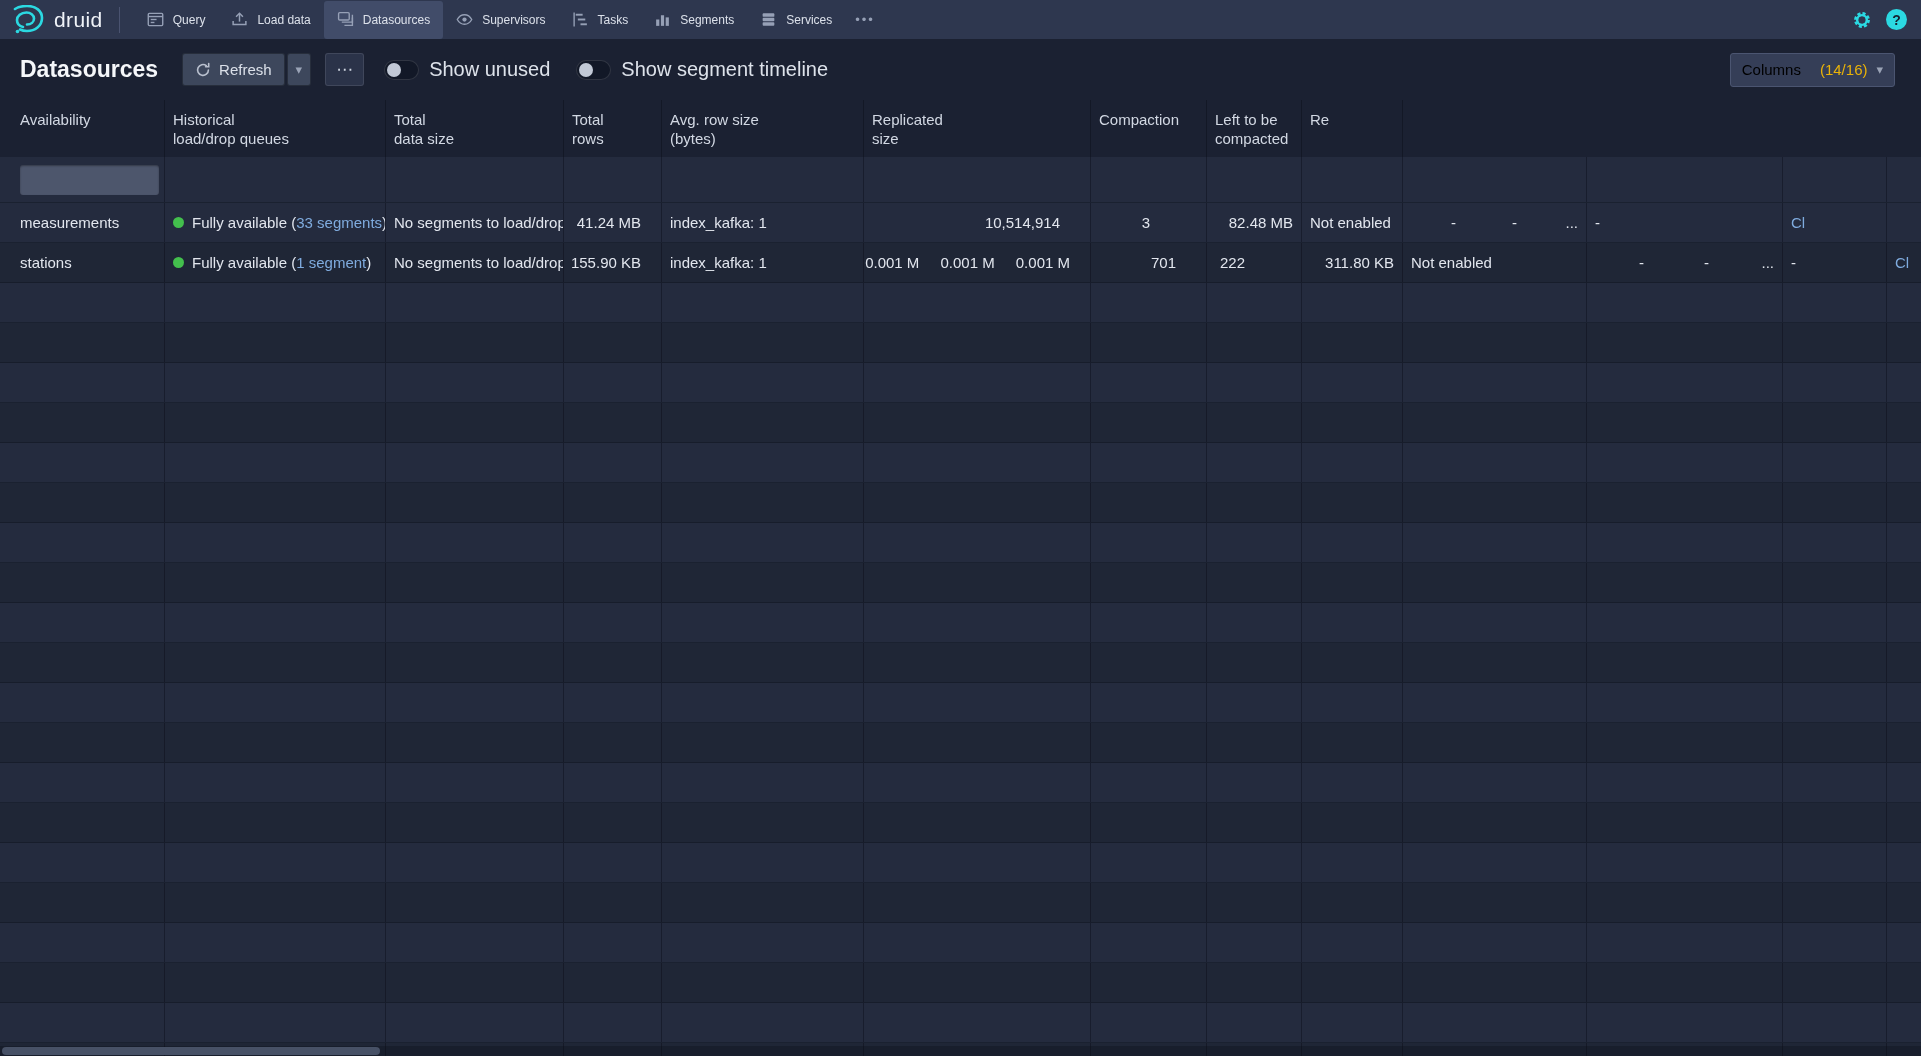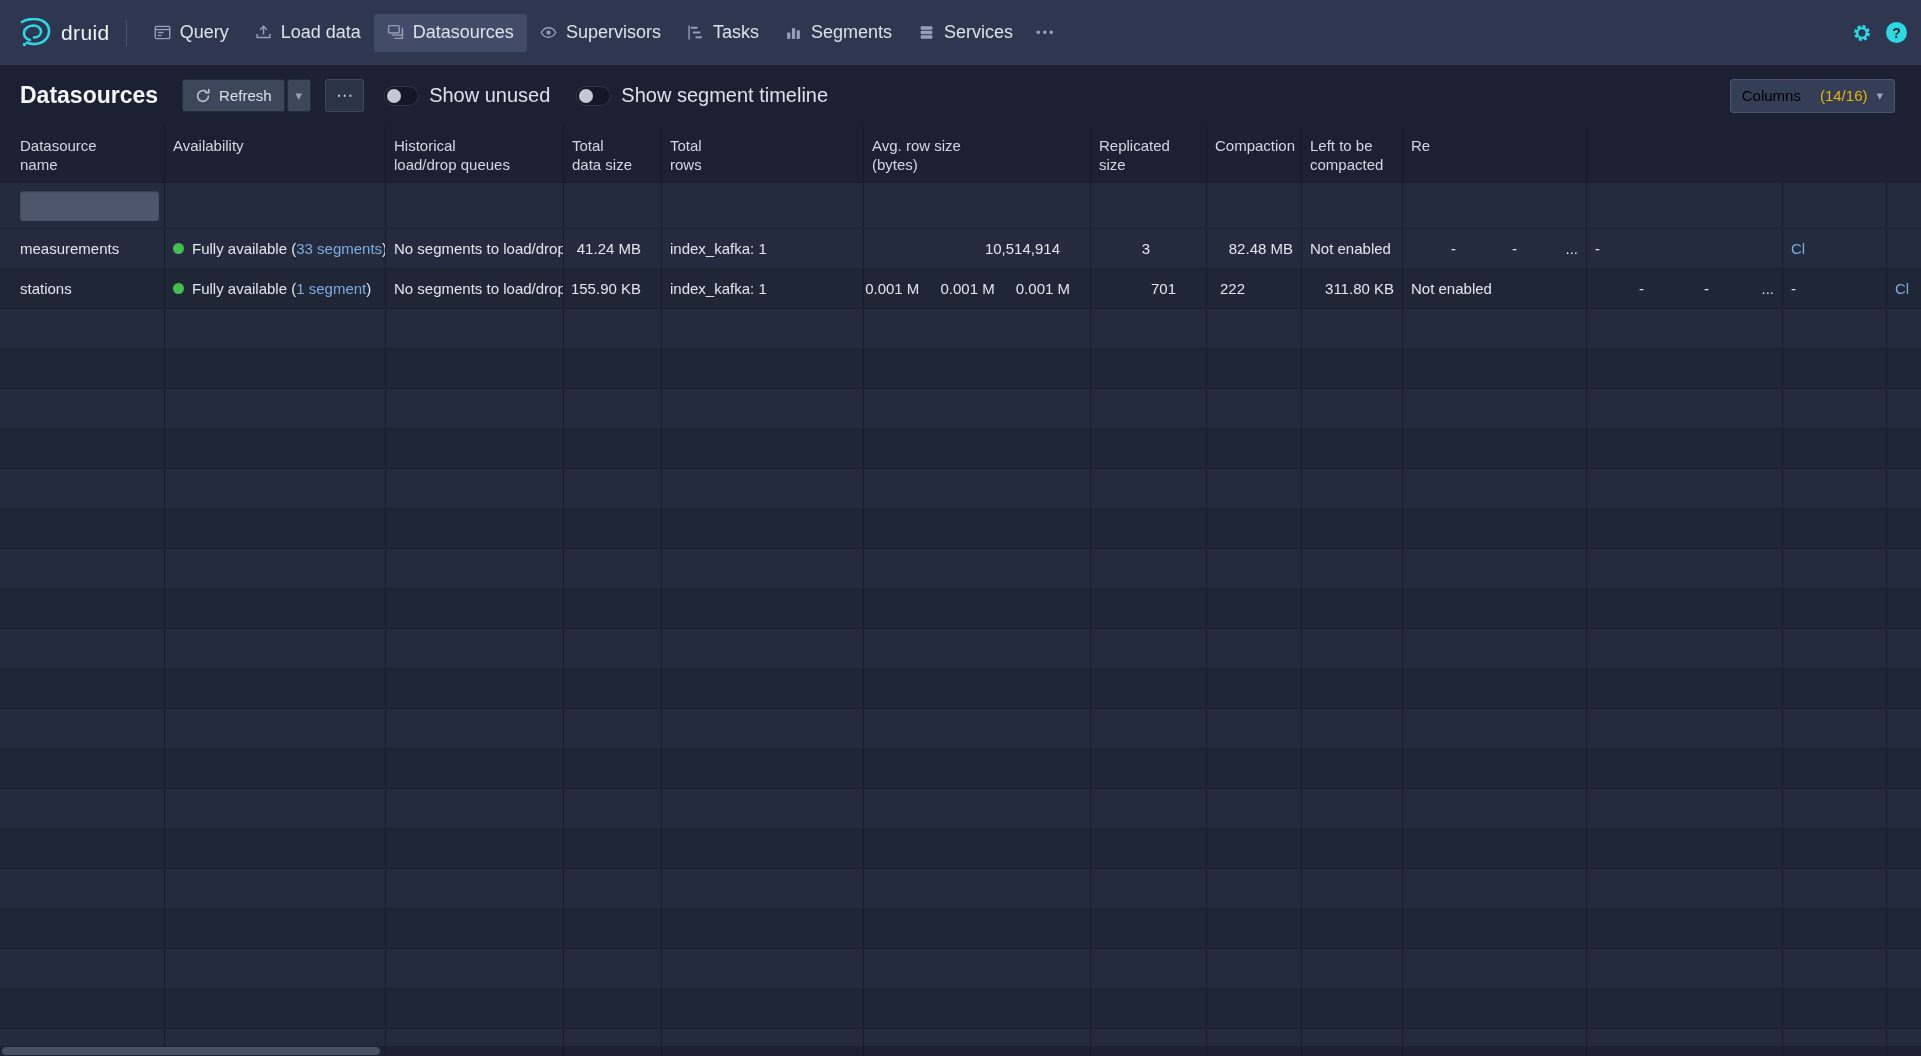--- a/index.html
+++ b/index.html
@@ -3,26 +3,26 @@
 <meta charset="utf-8">
 <style>
   * { margin:0; padding:0; box-sizing:border-box; }
   html,body {
     width:1921px; height:1056px; overflow:hidden;
     background:#1b2132; color:#e2e6ee;
     font-family:"Liberation Sans","DejaVu Sans",sans-serif;
   }
 
   
-  .navbar { height:65px; background:#2e374f; display:flex; align-items:center; padding:0 14px 0 18px; }
+  .navbar { height:39px; background:#2e374f; display:flex; align-items:center; padding:0 14px 0 11px; }
   .logo-wrap { display:flex; align-items:center; cursor:pointer; }
   .brand { font-size:21px; color:#f0f3f8; margin-left:9px; letter-spacing:.4px; }
   .nav-divider { width:1px; height:26px; background:#4a5370; margin:0 14px 0 16px; }
   .nav-item { display:flex; align-items:center; gap:9px; height:38px; padding:0 13px; border-radius:3px;
-              color:#dce1ea; font-size:18px; cursor:pointer; white-space:nowrap; }
+              color:#dce1ea; font-size:12px; cursor:pointer; white-space:nowrap; }
   .nav-item.active { background:#414c69; }
   .nav-item .nicon { display:flex; color:#96a0b6; }
   .nav-more { color:#96a0b6; font-size:13px; letter-spacing:2px; padding:0 10px; }
   .nav-right { margin-left:auto; display:flex; align-items:center; gap:13px; }
   .gear-btn { display:flex; cursor:pointer; }
   .help-circle { width:21px; height:21px; border-radius:50%; background:#2bd9e2; color:#16202e;
                  font-weight:bold; font-size:14px; display:flex; align-items:center; justify-content:center; cursor:pointer; }
 
   
   .toolbar { height:61px; display:flex; align-items:center; padding:0 26px 0 20px; }
@@ -241,24 +241,20 @@
     <span>Columns</span>
     <span class="columns-count">(14/16)</span>
     <span class="caret">▾</span>
   </button>
 </div>
 
 <div class="table">
 
   <div class="grid-row thead-row">
     <div class="th">
-        <div class="th-l1">Datasource</div>
-        <div class="th-l2">name</div>
-      </div>
-    <div class="th">
         <div class="th-l1">Availability</div>
         <div class="th-l2"></div>
       </div>
     <div class="th">
         <div class="th-l1">Historical</div>
         <div class="th-l2">load/drop queues</div>
       </div>
     <div class="th">
         <div class="th-l1">Total</div>
         <div class="th-l2">data size</div>

